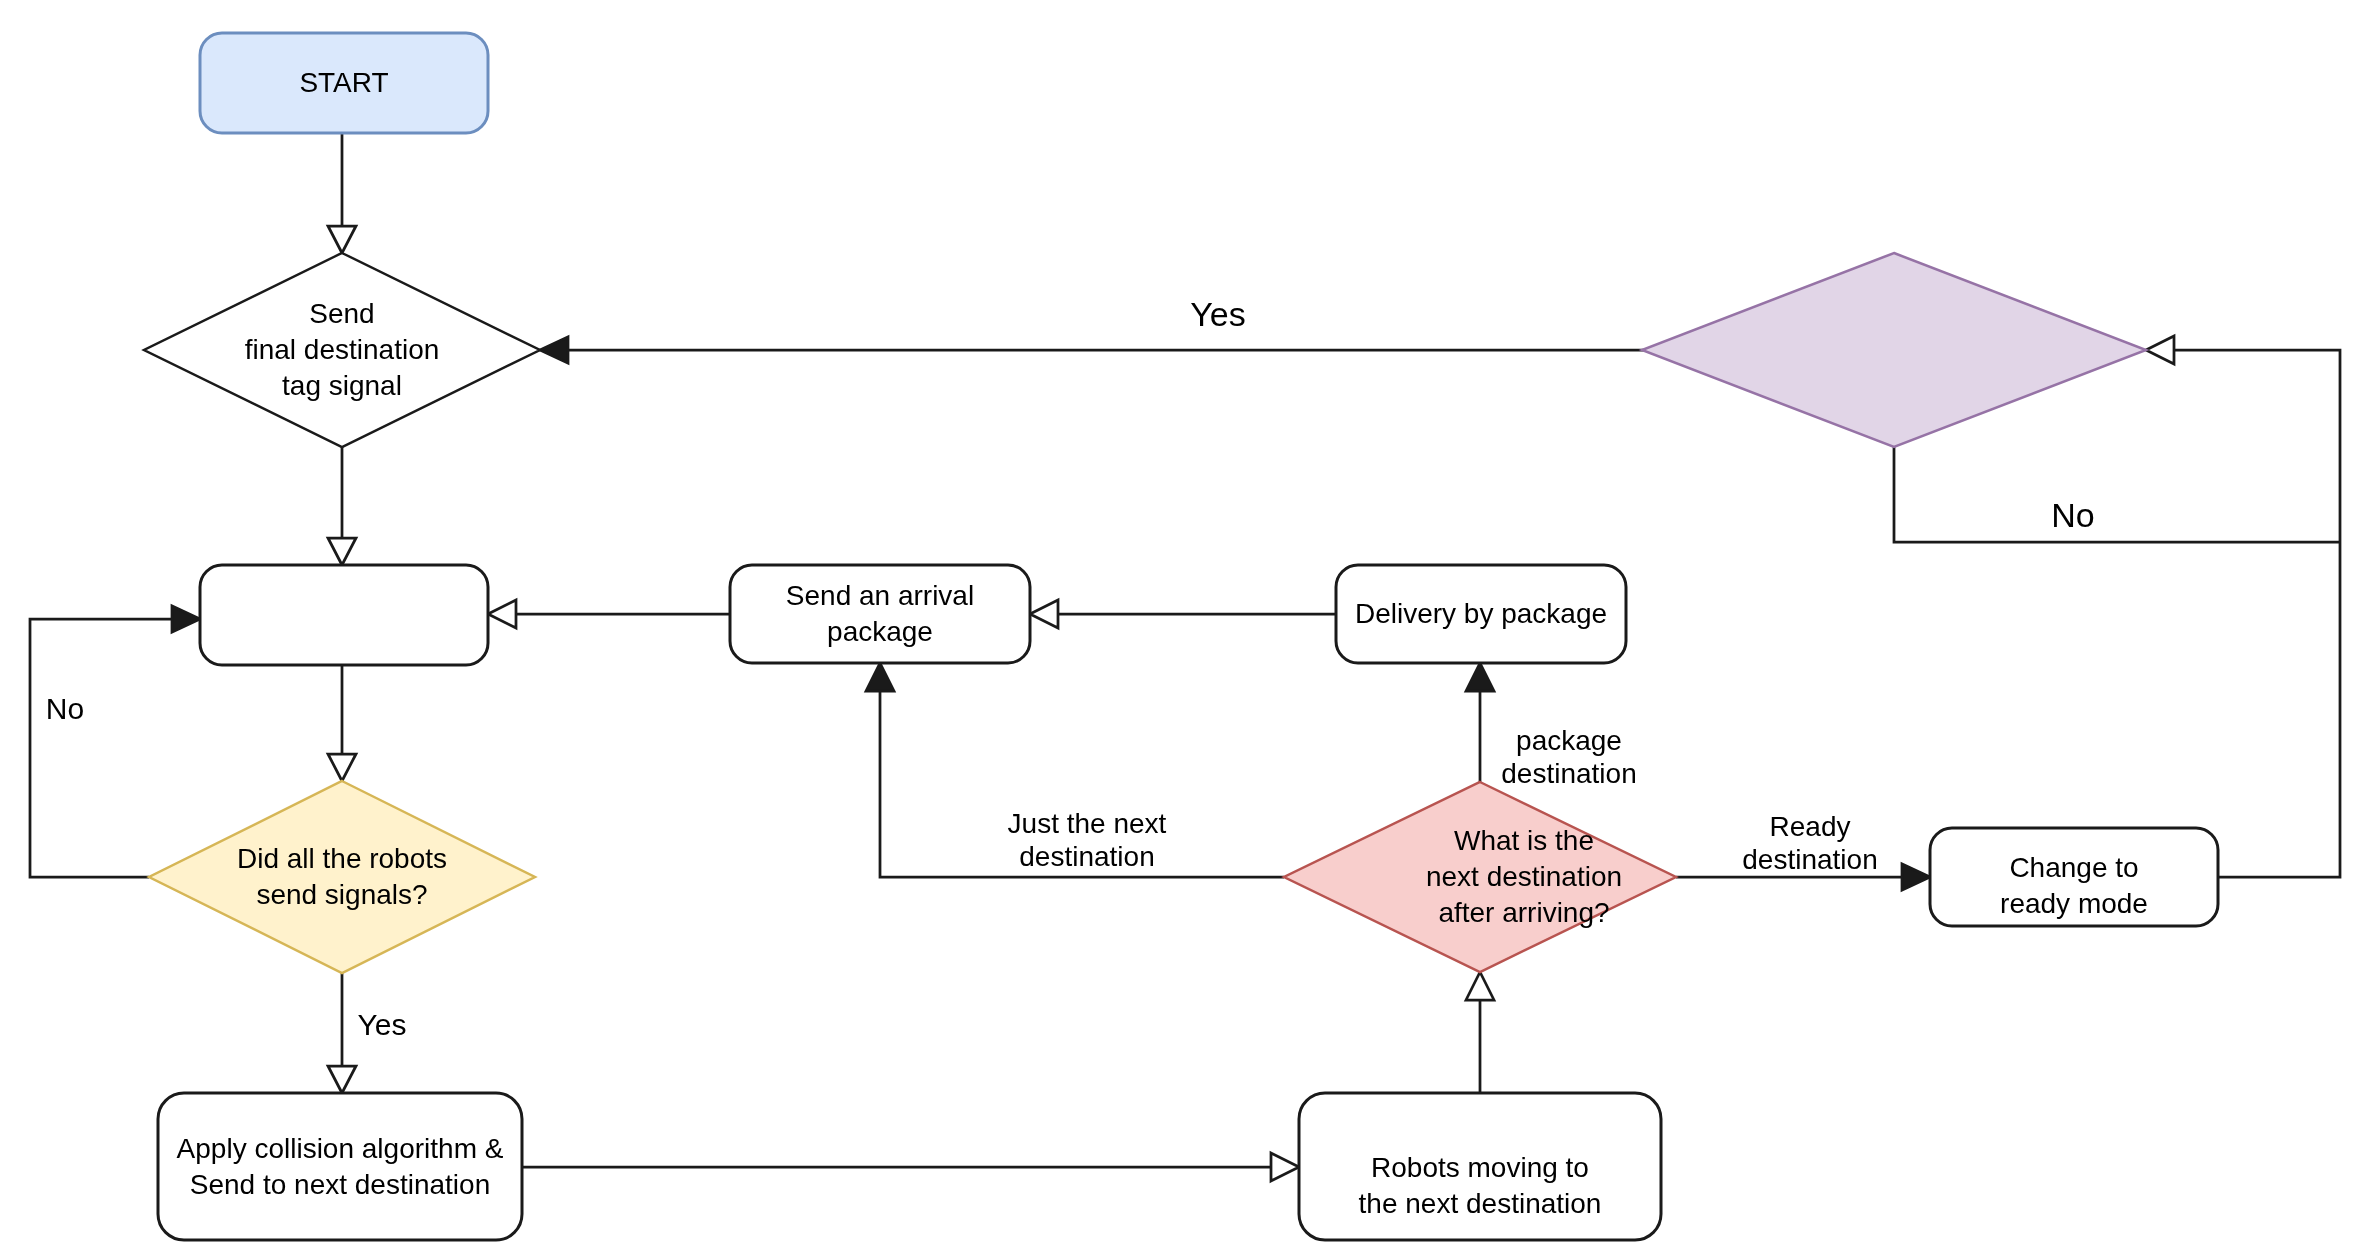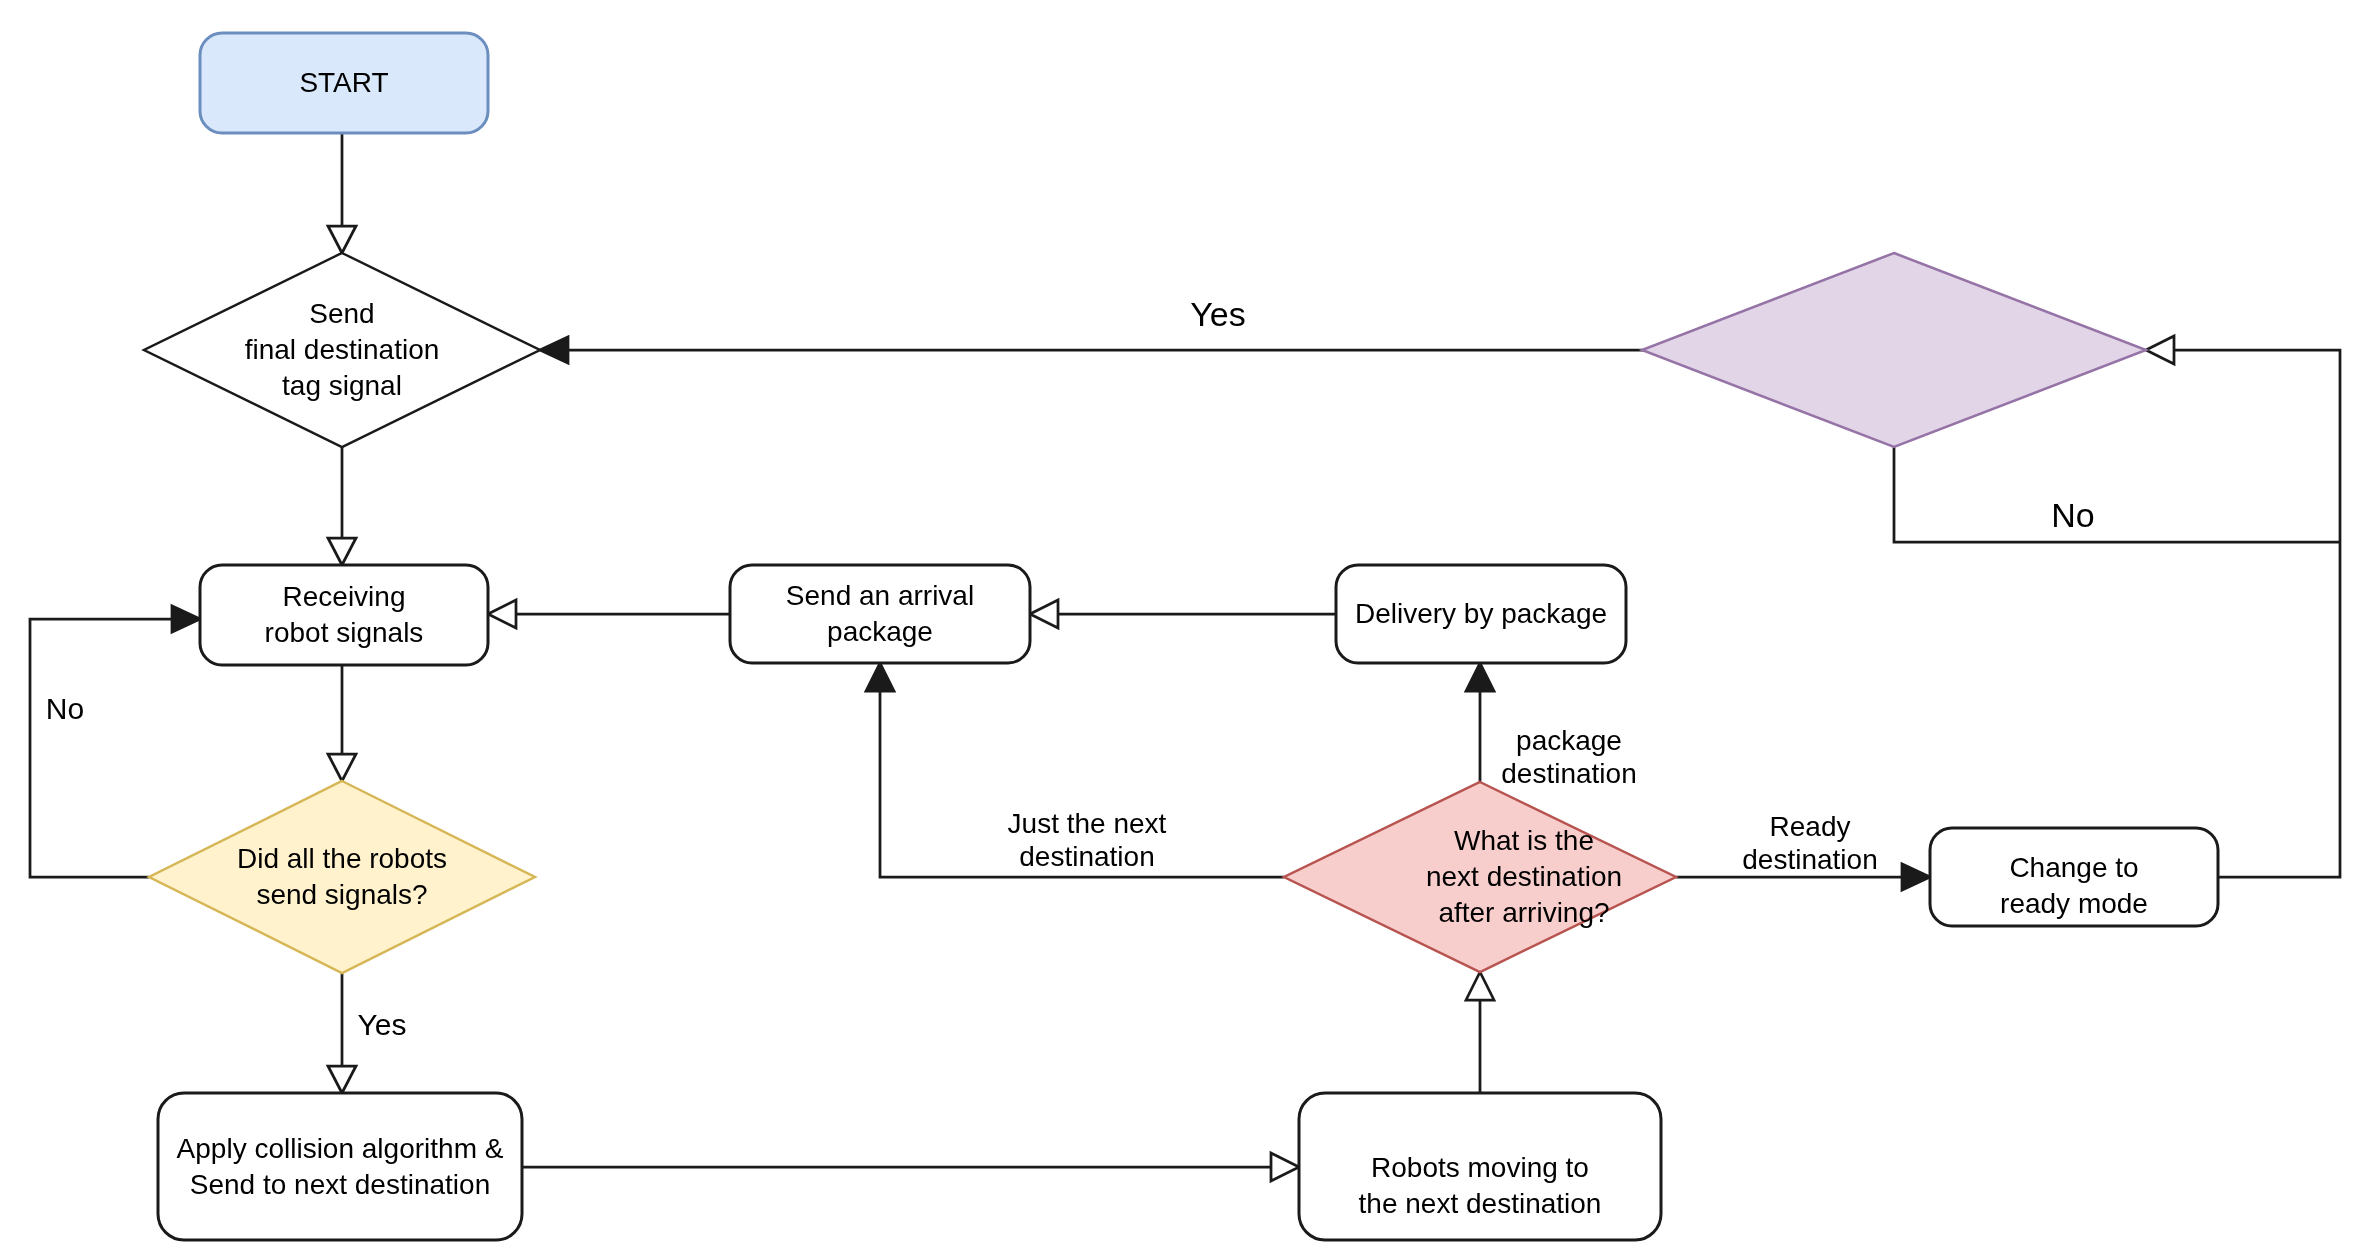--- a/index.html
+++ b/index.html
@@ -99,22 +99,20 @@
     <polygon class="shape-diamond" points="1480,782 1676,877 1480,972 1284,877" fill="#f8cecc" stroke="#b85450"></polygon>
     <rect class="shape-box" x="1930" y="828" width="288" height="98" rx="22" fill="#ffffff" stroke="#1a1a1a"></rect>
     <rect class="shape-box" x="158" y="1093" width="364" height="147" rx="26" fill="#ffffff" stroke="#1a1a1a"></rect>
     <rect class="shape-box" x="1299" y="1093" width="362" height="147" rx="26" fill="#ffffff" stroke="#1a1a1a"></rect>
   </svg>
 
   <div class="lbl" style="left:200px;top:33px;width:288px;height:100px;">START</div>
   <div class="lbl" style="left:144px;top:253px;width:396px;height:194px;">Send
 final destination
 tag signal</div>
-  <div class="lbl" style="left:200px;top:565px;width:288px;height:100px;">Receiving
-robot signals</div>
   <div class="lbl" style="left:730px;top:565px;width:300px;height:98px;">Send an arrival package</div>
   <div class="lbl" style="left:1336px;top:565px;width:290px;height:98px;">Delivery by package</div>
   <div class="lbl" style="left:149px;top:781px;width:386px;height:192px;">Did all the robots
 send signals?</div>
   <div class="lbl" style="left:1328px;top:782px;width:392px;height:190px;">What is the
 next destination
 after arriving?</div>
   <div class="lbl" style="left:1930px;top:828px;width:288px;height:116px;">Change to
 ready mode</div>
   <div class="lbl" style="left:152px;top:1093px;width:376px;height:147px;">Apply collision algorithm &amp;

